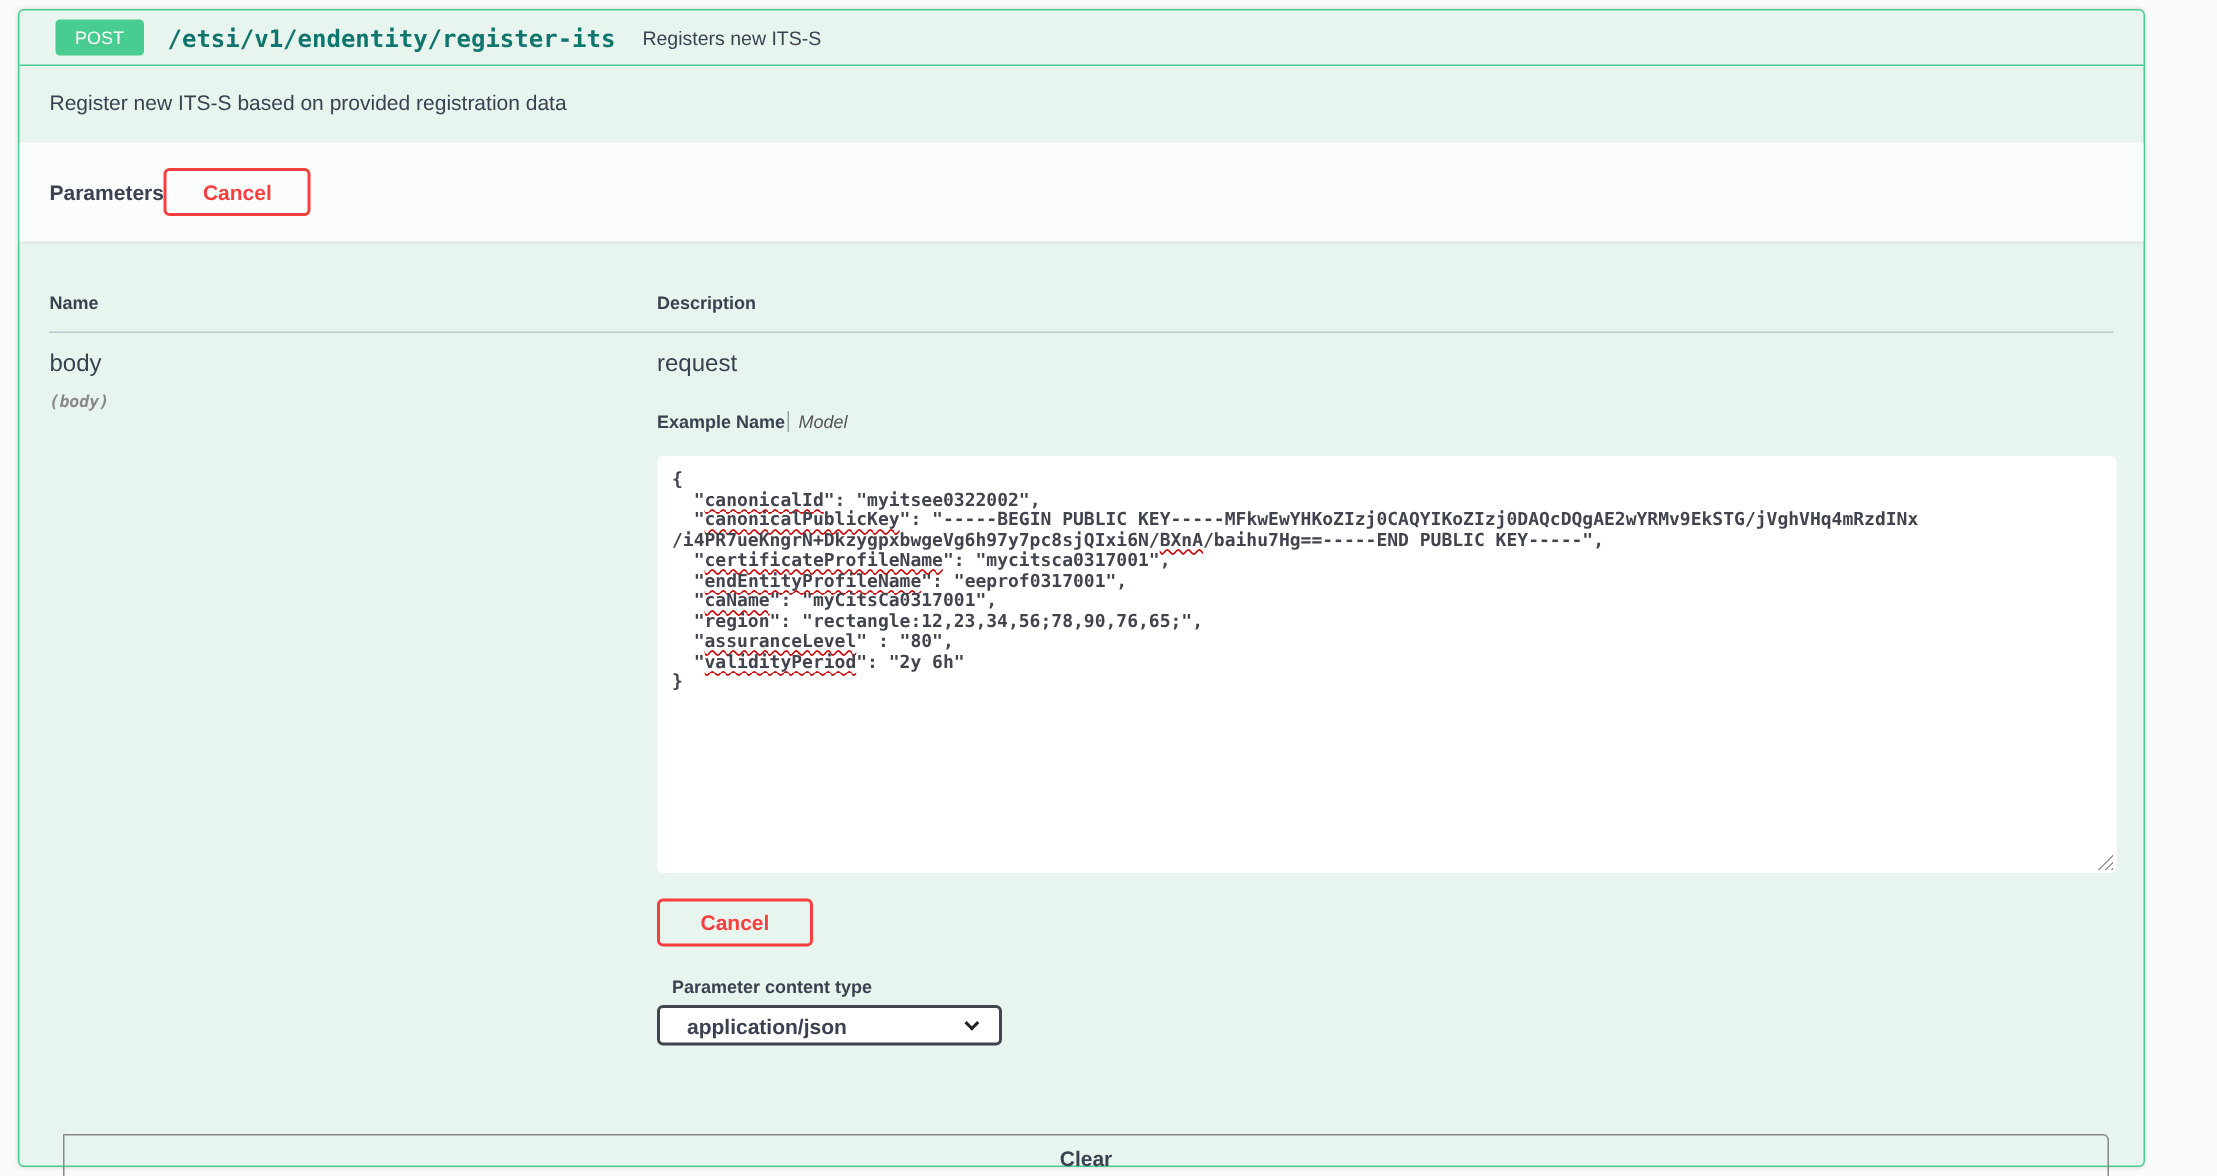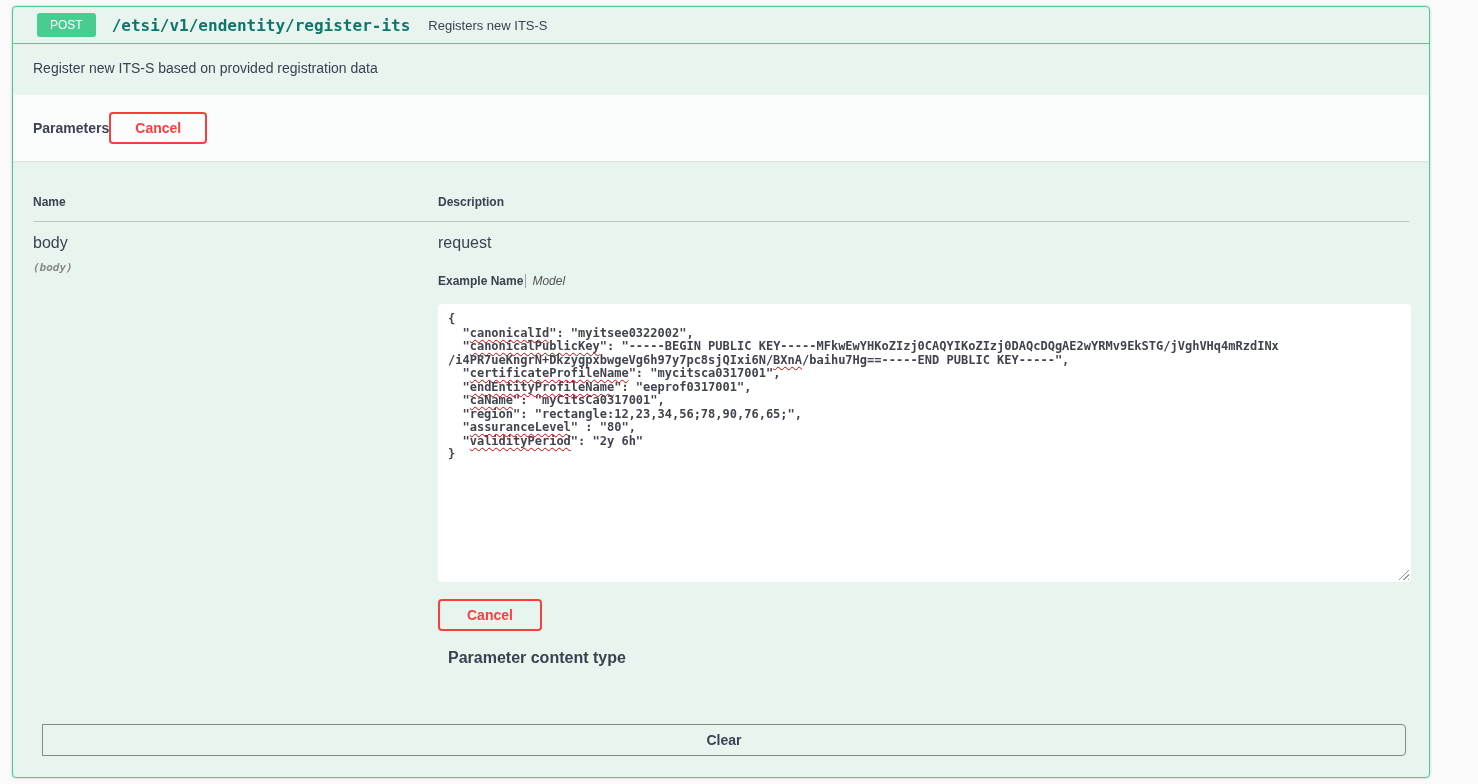--- a/index.html
+++ b/index.html
@@ -81,21 +81,21 @@
     text-decoration-color:#cc0000; text-decoration-thickness:1px;
     text-underline-offset:2px; text-decoration-skip-ink:none;
   }
   .resize-handle {
     position:absolute; right:2px; bottom:2px; width:13px; height:13px;
     background:repeating-linear-gradient(135deg, transparent 0 2px, #9a9a9a 2px 3px);
     clip-path:polygon(100% 0, 100% 100%, 0 100%);
     cursor:nwse-resize;
   }
   .btn-cancel.small { margin-top:17px; padding:6px 27px; display:inline-block; }
-  .content-type-label { margin-top:20px; font-size:16px; font-weight:700; line-height:14px;padding-left:10px; }
+  .content-type-label { margin-top:20px; font-size:12px; font-weight:700; line-height:14px;padding-left:10px; }
   .select-wrap {
     margin-top:5px; width:230px; height:27px; background:#fff;
     border:2px solid #41444e; border-radius:4px; cursor:pointer;
     display:flex; align-items:center; justify-content:space-between;
     padding:0 16px 0 18px; font-size:14px; font-weight:700;
   }
   .chevron {
     width:7px; height:7px; border-right:2px solid #222;
     border-bottom:2px solid #222; transform:rotate(45deg) translateY(-2px);
   }
@@ -159,20 +159,24 @@
   "region": "rectangle:12,23,34,56;78,90,76,65;",
   "<span class="sp">assuranceLevel</span>" : "80",
   "<span class="sp">validityPeriod</span>": "2y 6h"
 }</pre>
           <div class="resize-handle"></div>
         </div>
 
         <button class="btn-cancel small">Cancel</button>
 
         <div class="content-type-label">Parameter content type</div>
+        <div class="select-wrap">
+          <span>application/json</span>
+          <span class="chevron"></span>
+        </div>
       </div>
     </div>
   </div>
 
   <div class="execute-wrapper">
     <button class="btn-clear">Clear</button>
   </div>
 
 </div>
 

